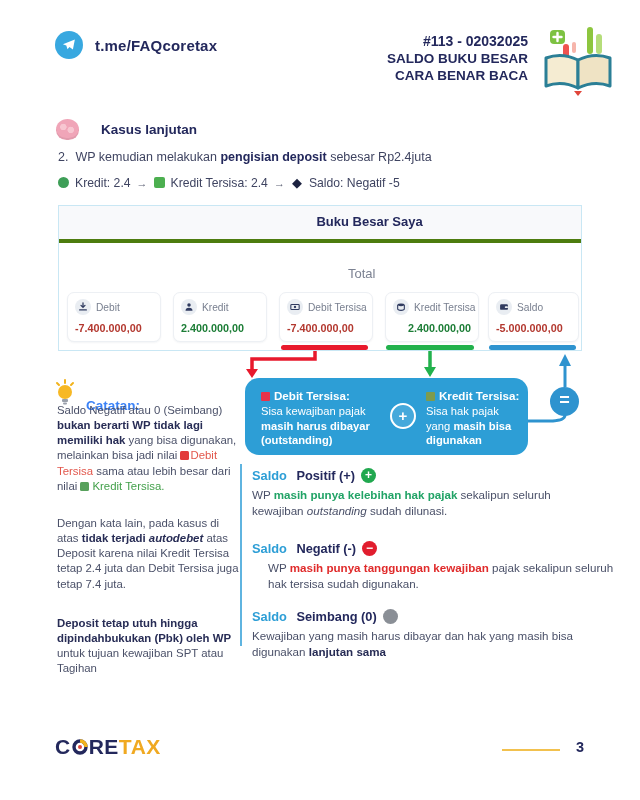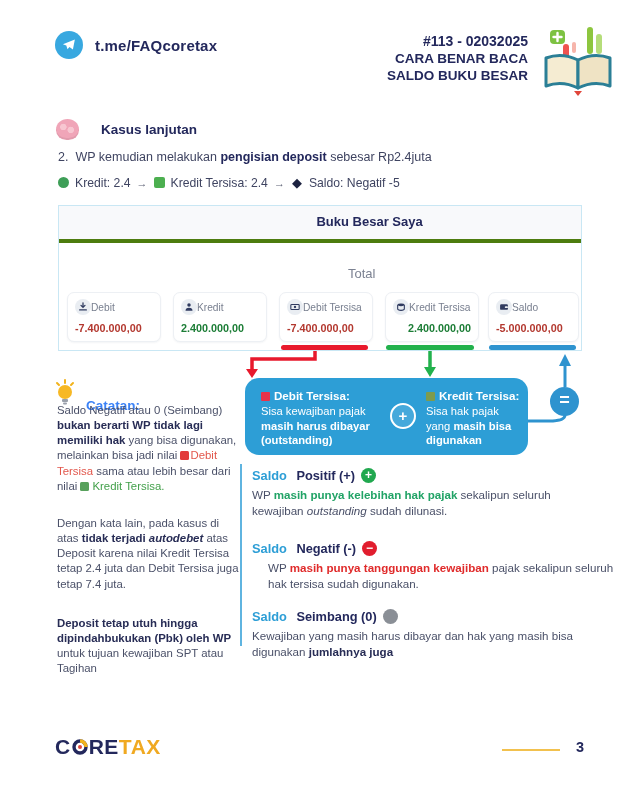--- a/index.html
+++ b/index.html
@@ -32,21 +32,21 @@
   .dia{color:#1c2240;font-size:13px;margin:0 1px;}
   .arr{color:#5a5f73;font-size:11px;}
 
   
   .ledger{left:58px;top:205px;width:524px;height:146px;border:1px solid #c9e7f4;background:#fff;box-sizing:border-box;}
   .ledger-head{position:absolute;left:0;top:0;right:0;height:33px;background:#f8f9fb;border-bottom:4px solid #4d7c0f;}
   .ledger-title{position:absolute;left:59.5%;top:8px;transform:translateX(-50%);font-size:13px;font-weight:bold;color:#23285c;white-space:nowrap;}
   .total{position:absolute;left:58%;top:60px;transform:translateX(-50%);font-size:13px;color:#7c8292;}
   .card{position:absolute;top:86px;height:50px;background:#fff;border:1px solid #edf0f4;border-radius:7px;
         box-sizing:border-box;padding:6px 7px;box-shadow:0 1px 2px rgba(20,40,80,.05);}
-  .card-row{display:flex;align-items:center;}
+  .card-row{display:flex;align-items:center;gap:5px;}
   .icon-chip{width:16px;height:16px;border-radius:50%;background:#e9edf2;display:flex;align-items:center;justify-content:center;flex:none;}
   .card-label{font-size:10.2px;color:#787f8f;white-space:nowrap;}
   .card-val{font-size:10.8px;font-weight:bold;margin-top:7px;white-space:nowrap;}
   .val-red{color:#b3382f;}
   .val-green{color:#1c7d36;}
   .ubar{position:absolute;top:139px;height:5px;border-radius:3px;}
 
   
   .callout{left:245px;top:378px;width:283px;height:77px;background:#2d9ed6;border-radius:14px;
            box-sizing:border-box;padding:10px 10px 12px 16px;display:flex;gap:6px;color:#fff;}
@@ -113,22 +113,22 @@
   <div class="abs hdr-left">
     <div class="tg-circle">
       <svg width="18" height="18" viewBox="0 0 24 24">
           <path d="M19.8 4.6 3.9 11l4.5 1.7 1.6 5 2.6-3.2 4.6 3.4 2.6-13.3z" fill="#ffffff"></path>
         </svg>
     </div>
     <span class="channel">t.me/FAQcoretax</span>
   </div>
   <div class="abs hdr-right">
     <div class="issue">#113 - 02032025</div>
+    <div class="ttl">SALDO BUKU BESAR</div>
     <div class="ttl">CARA BENAR BACA</div>
-    <div class="ttl">SALDO BUKU BESAR</div>
   </div>
   <div class="abs book">
     <svg width="82" height="76" viewBox="0 0 82 76">
       <rect x="49" y="5" width="6" height="27" rx="3" fill="#8dc63f"></rect>
       <rect x="58" y="12" width="6" height="20" rx="3" fill="#b5dd7a"></rect>
       <rect x="25" y="22" width="6" height="17" rx="3" fill="#ef5350"></rect>
       <rect x="34" y="20" width="4" height="11" rx="2" fill="#f6b5ab"></rect>
       <rect x="12" y="8" width="15" height="14" rx="4" fill="#7dc242"></rect>
       <path d="M19.5 11v8M15.5 15h8" stroke="#fff" stroke-width="2.4" stroke-linecap="round"></path>
       <rect x="46" y="36" width="17" height="15" rx="4" fill="#f2607a"></rect>
@@ -298,21 +298,21 @@
   <div class="abs sec-body s2b">
     <span>WP </span><span class="hl-red">masih punya tanggungan kewajiban</span><span> pajak sekalipun seluruh hak tersisa sudah digunakan.</span>
   </div>
 
   <div class="abs sec-h s3h">
     <span class="h-blue">Saldo</span>
       <span class="h-rest"> Seimbang (0)</span>
     <span class="badge gray"></span>
   </div>
   <div class="abs sec-body s3b">
-    <span>Kewajiban yang masih harus dibayar dan hak yang masih bisa digunakan </span><b>jumlahnya juga</b>
+    <span>Kewajiban yang masih harus dibayar dan hak yang masih bisa digunakan </span><b>lanjutan sama</b>
   </div>
 
   <div class="abs logo">
     <span class="c1">C</span>
       <span class="logo-o">
         <svg width="16" height="16" viewBox="0 0 16 16">
           <circle cx="8" cy="8" r="6" fill="none" stroke="#23285c" stroke-width="3.4"></circle>
           <path d="M8 2 a6 6 0 0 1 6 6" fill="none" stroke="#f2b31c" stroke-width="3.4"></path>
           <circle cx="8" cy="8" r="2" fill="#e0453a"></circle>
         </svg>

